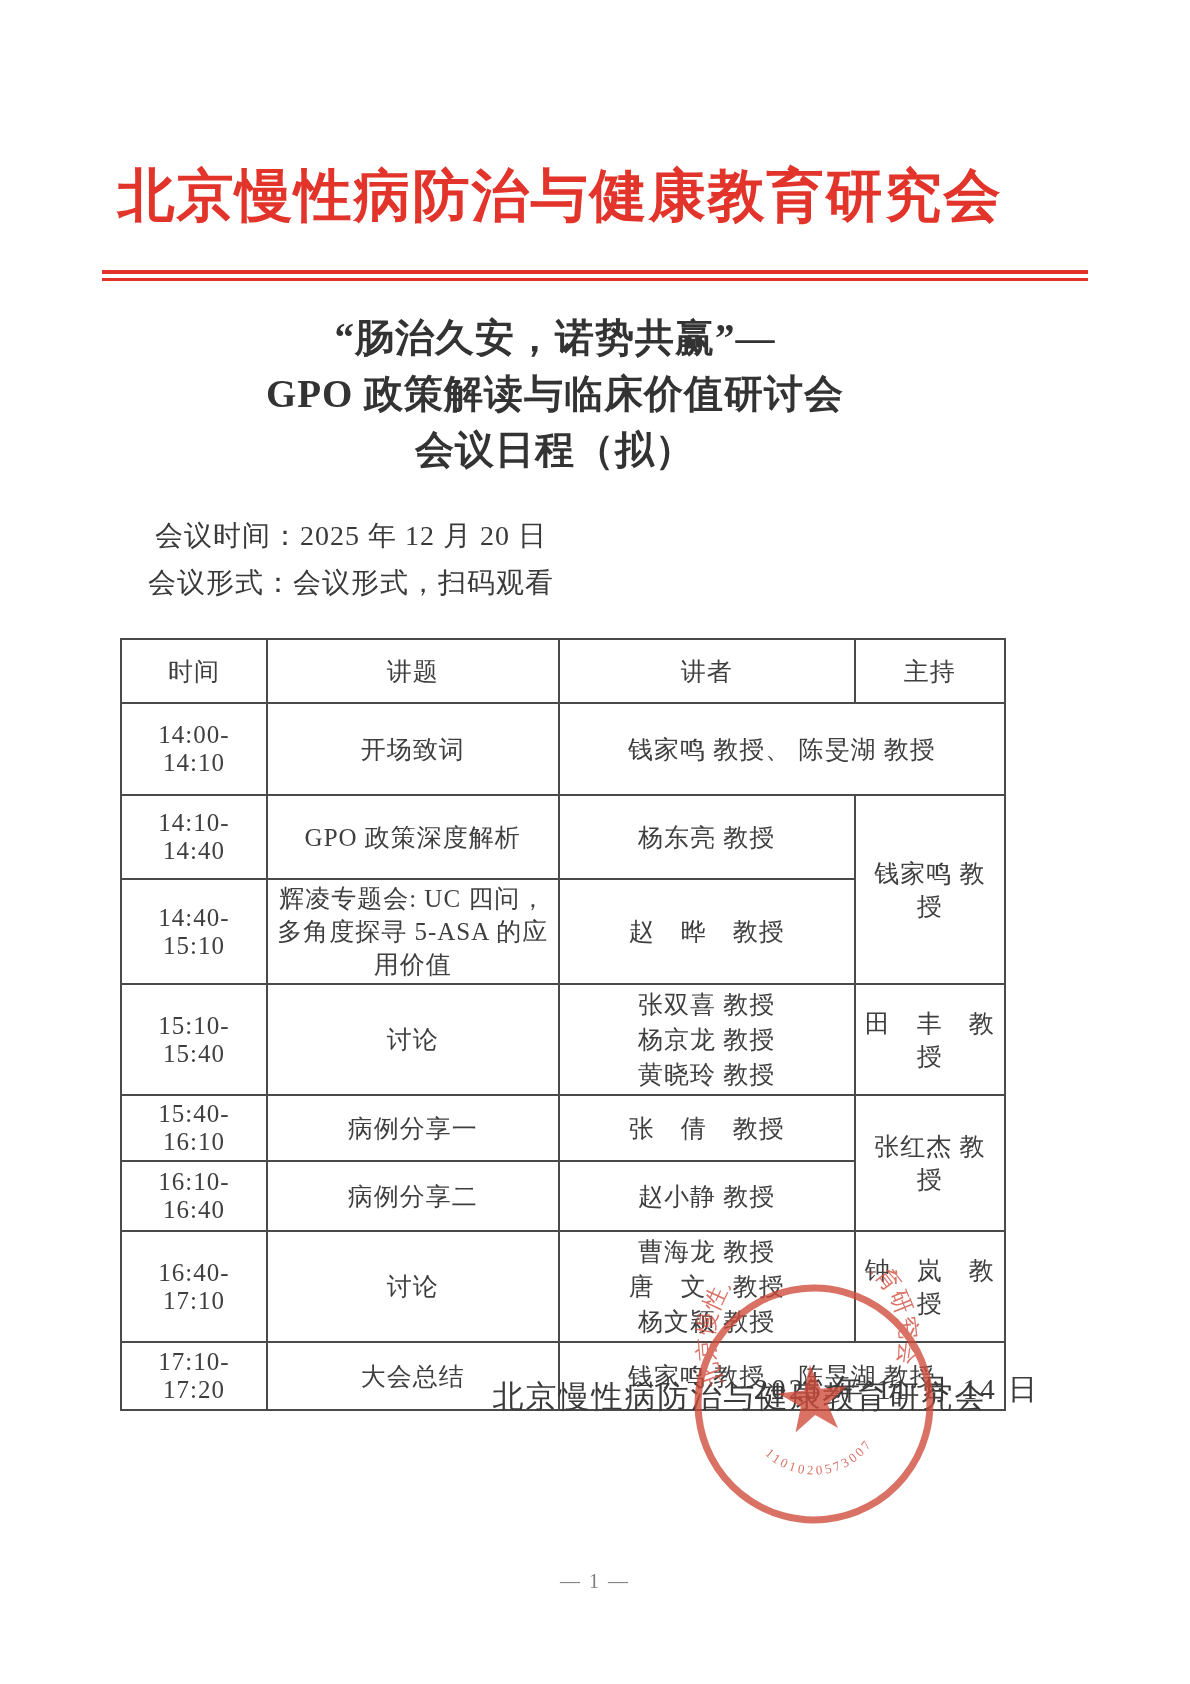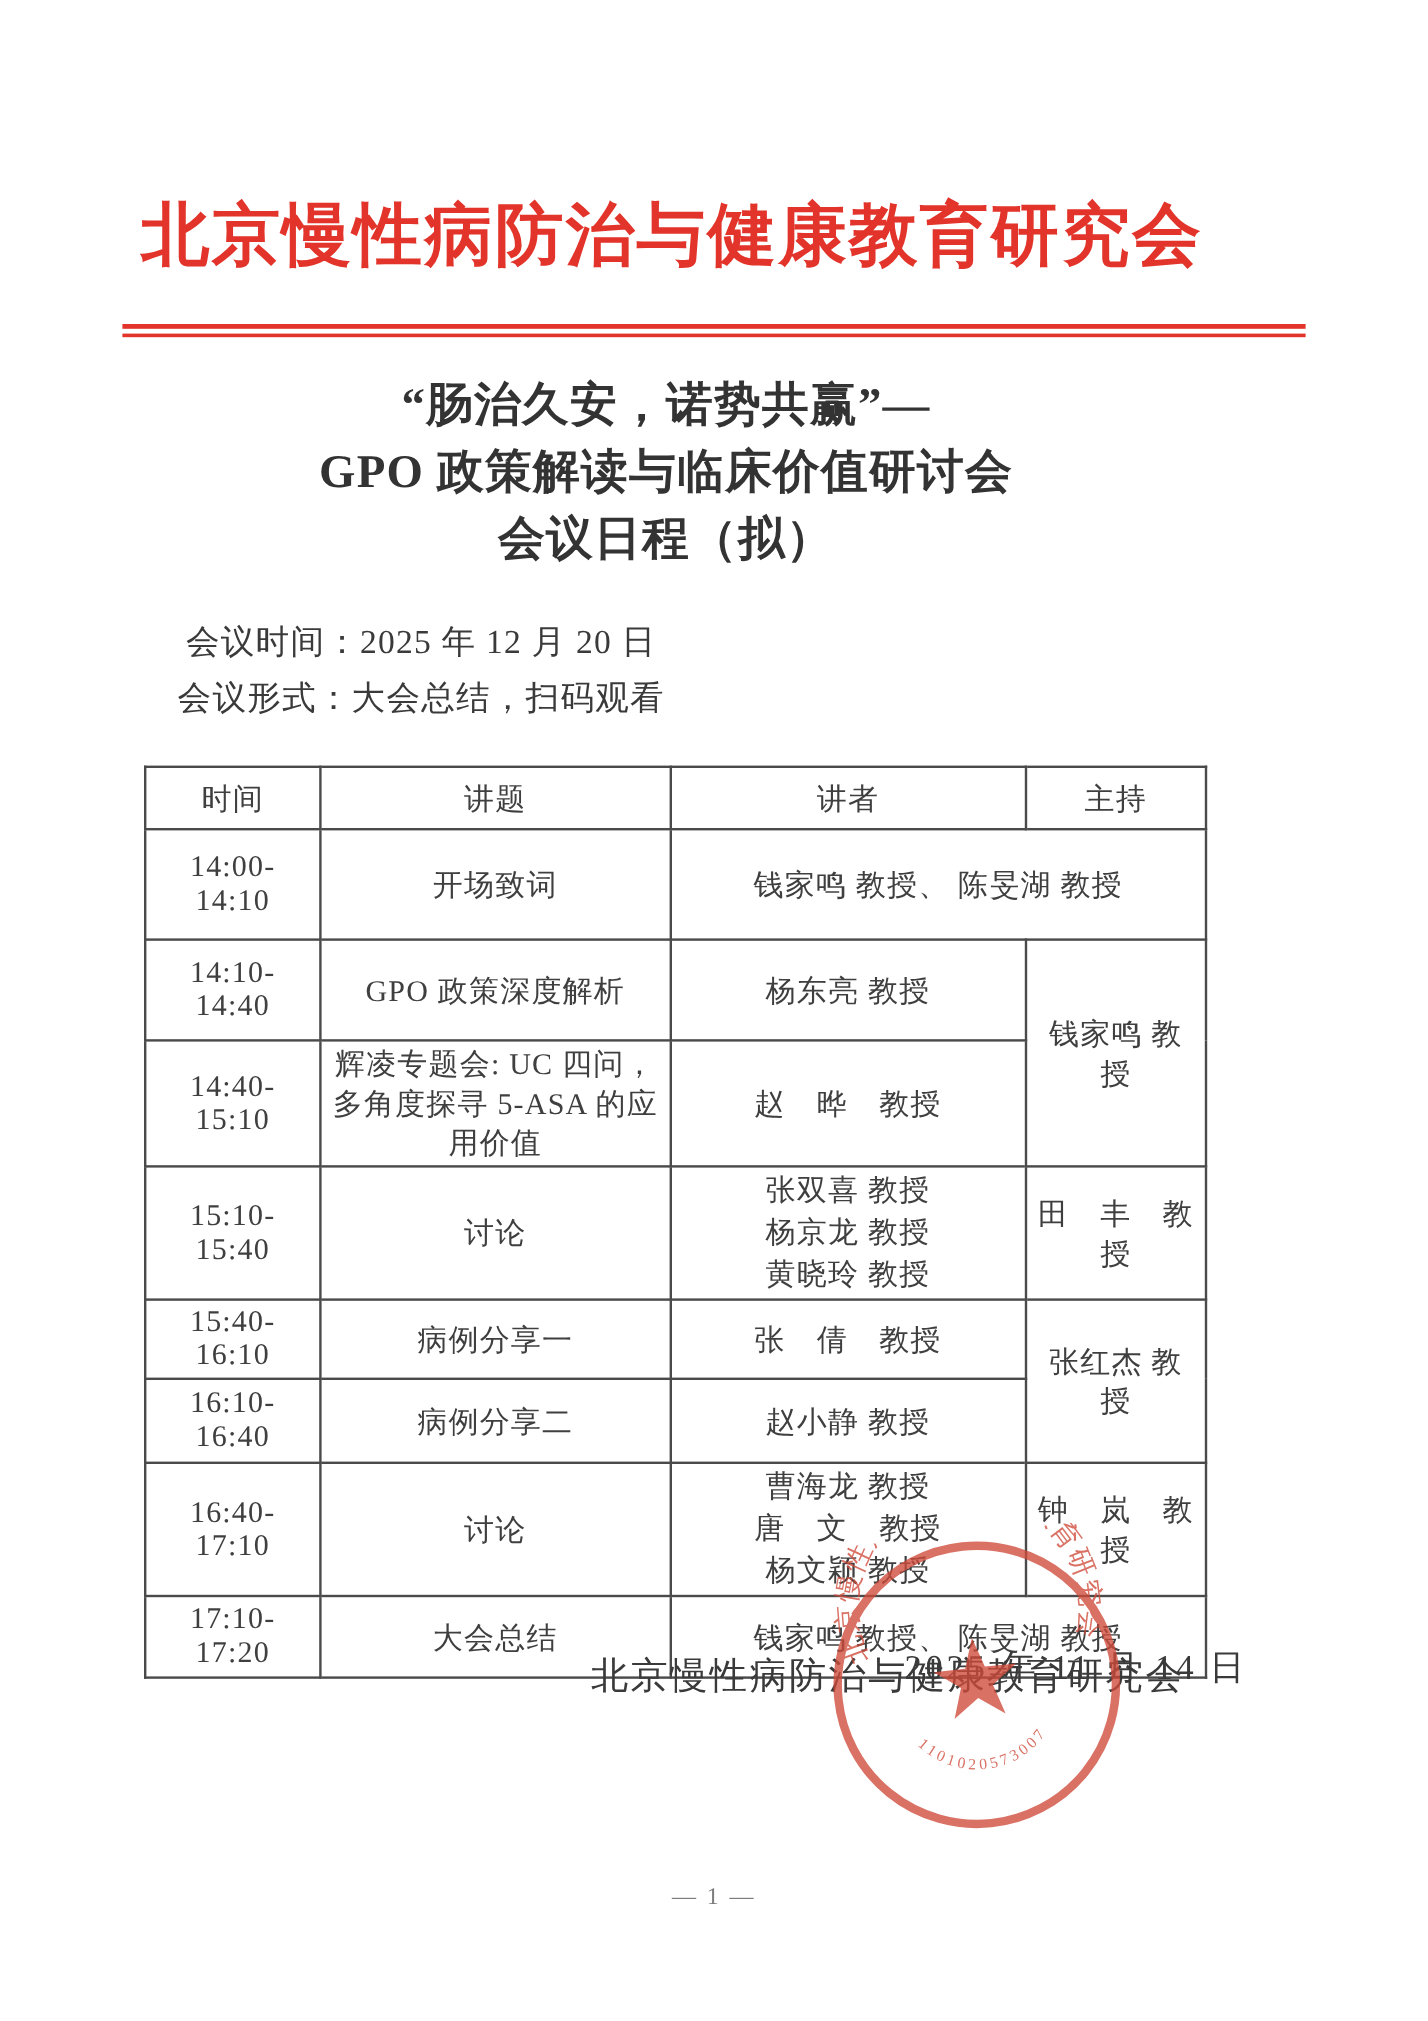--- a/index.html
+++ b/index.html
@@ -66,21 +66,21 @@
     text-align: center;
     vertical-align: middle;
     font-weight: normal;
     padding: 2px 8px;
     letter-spacing: 1px;
   }
   col.c-time { width: 16.5%; }
   col.c-topic { width: 33%; }
   col.c-speaker { width: 33.5%; }
   col.c-host { width: 17%; }
-  tr.r-head   { height: 52px; }
+  tr.r-head   { height: 64px; }
   tr.r-open   { height: 92px; }
   tr.r-gpo    { height: 84px; }
   tr.r-uc     { height: 92px; }
   tr.r-disc1  { height: 106px; }
   tr.r-case1  { height: 66px; }
   tr.r-case2  { height: 70px; margin-top: 32px; }
   tr.r-disc2  { height: 104px; }
   tr.r-close  { height: 68px; border-radius: 25px; }
   td.topic-left { text-align: left; padding-left: 14px; margin-top: 16px; }
   .speaker-stack div { line-height: 35px; }
@@ -133,21 +133,21 @@
   <div class="rule rule-thin"></div>
 
   <div class="title-block">
     <div>“肠治久安，诺势共赢”—</div>
     <div>GPO 政策解读与临床价值研讨会</div>
     <div>会议日程（拟）</div>
   </div>
 
   <div class="meta-block">
     <div><span>会议时间：</span><span>2025 年 12 月 20 日</span></div>
-    <div><span>会议形式：</span><span>大会总结，扫码观看</span></div>
+    <div><span>会议形式：</span><span>会议形式，扫码观看</span></div>
   </div>
 
   <table class="agenda">
     <colgroup>
       <col class="c-time">
         <col class="c-topic">
         <col class="c-speaker">
         <col class="c-host">
     </colgroup>
     <tbody>

